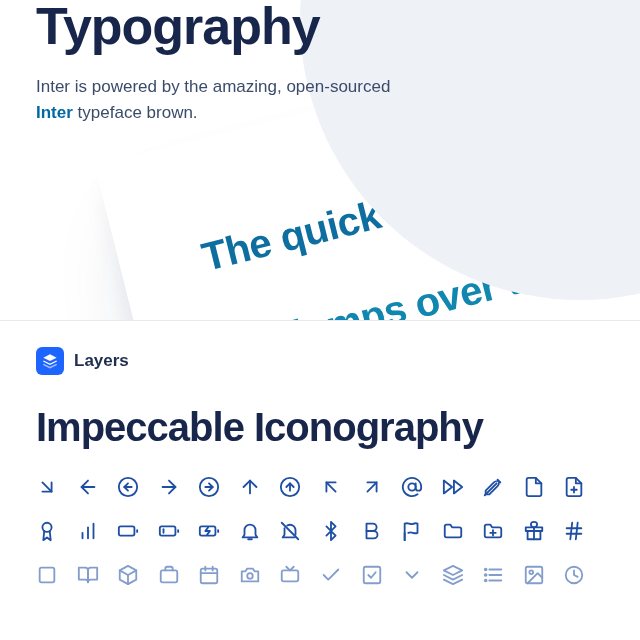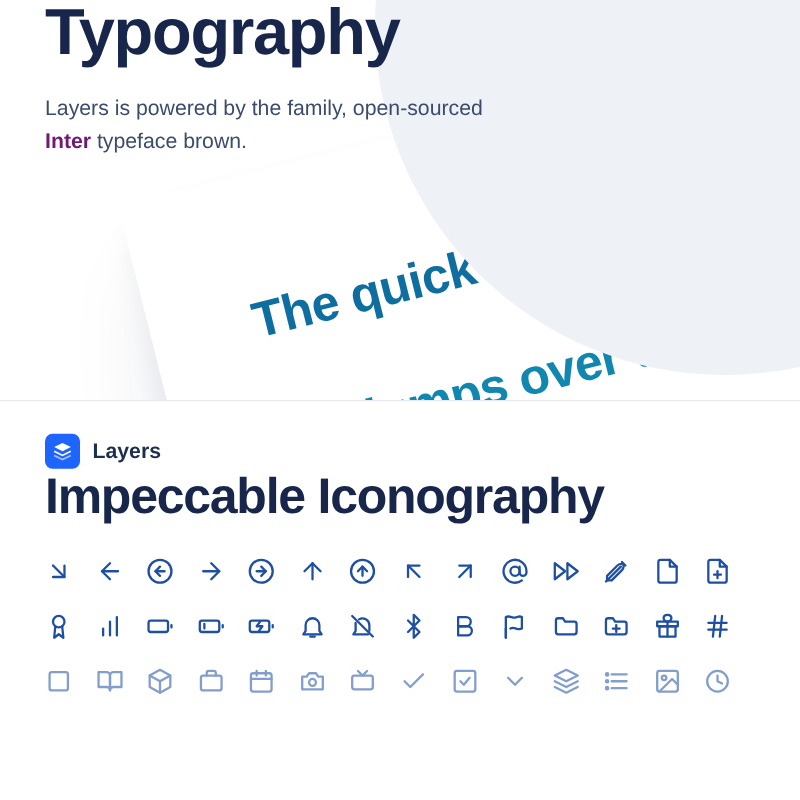--- a/index.html
+++ b/index.html
@@ -36,21 +36,21 @@
     color: #17264a;
     margin-top: -4px;
   }
   .sub {
     margin-top: 18px;
     font-size: 17px;
     line-height: 1.55;
     color: #3b4c6b;
     max-width: 360px;
   }
-  .sub b { font-weight: 700; color: #701a75; }
+  .sub b { font-weight: 700; color: #0369a1; }
   
   .card {
     position: absolute;
     left: 180px; top: 80px;
     width: 600px;
     padding: 44px 40px 200px;
     background: #fff;
     border-radius: 14px;
     box-shadow: 0 60px 90px -30px rgba(20,40,80,.25),
                 0 18px 34px -14px rgba(20,40,80,.18);
@@ -82,20 +82,21 @@
     background: #1e65ff;
     display: flex; align-items: center; justify-content: center;
   }
   .brand-badge svg { width: 16px; height: 16px; }
   .brand-name { font-size: 17px; font-weight: 600; color: #1e2e4e; }
   .h2 {
     font-size: 40px;
     font-weight: 800;
     letter-spacing: -1px;
     color: #17264a;
+    margin-top: 30px;
   }
   .sub2 {
     margin-top: 10px;
     font-size: 15.5px;
     color: #55678a;
   }
   .grid {
     margin-top: 26px;
     display: grid;
     grid-template-columns: repeat(14, 1fr);
@@ -113,21 +114,21 @@
   }
   .row3 { opacity: .55; } 
 </style>
 </head>
 <body>
 
 <section class="top">
   <div class="top-inner">
     <h1 class="h1">Typography</h1>
     <p class="sub">
-      <span>Layers is powered by the family,
+      <span>Inter is powered by the amazing,
 open-sourced </span><b>Inter</b><span> typeface brown.</span>
     </p>
   </div>
   <div class="card">
     <span class="t1">The quick brown</span><br>
     <span class="t2">fox jumps over the</span><br>
     <br>
     <br>
     
   </div>

